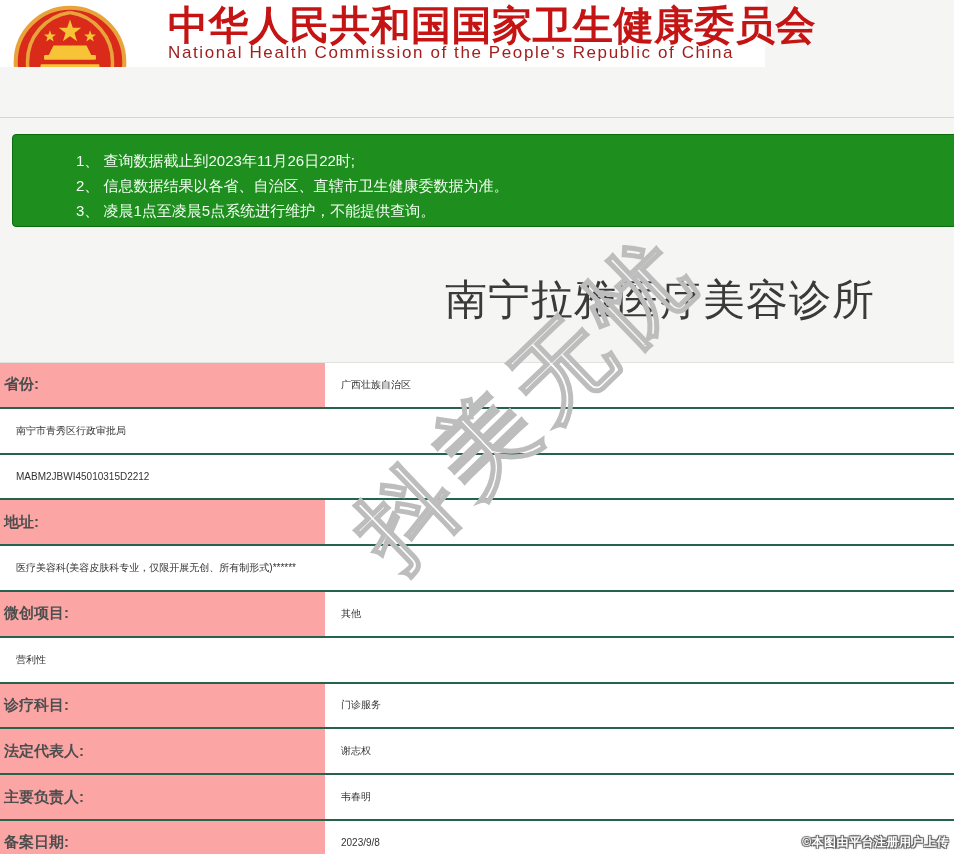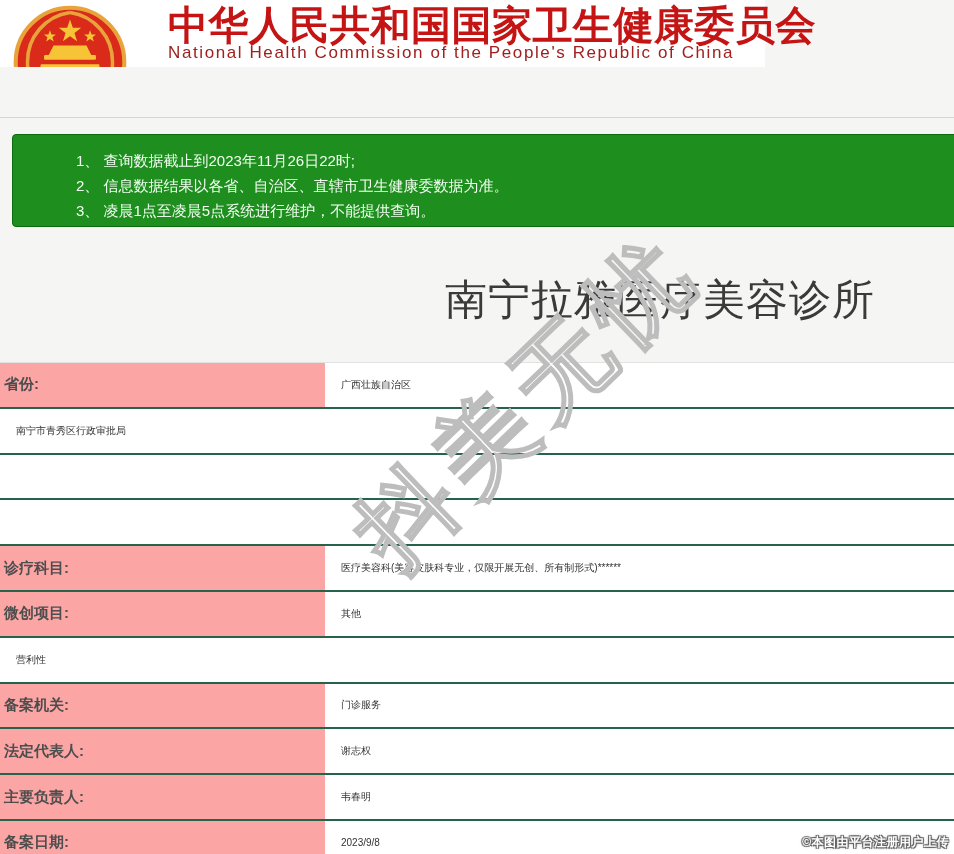--- a/index.html
+++ b/index.html
@@ -128,41 +128,42 @@
     <div class="info-row">
       <div class="info-label">省份:</div>
       <div class="info-value">广西壮族自治区</div>
     </div>
 
     <div class="info-row">
       <div class="info-value">南宁市青秀区行政审批局</div>
     </div>
 
     <div class="info-row">
+      <div class="info-value">MABM2JBWI45010315D2212</div>
     </div>
 
     <div class="info-row">
+      <div class="info-label">地址:</div>
     </div>
 
     <div class="info-row">
-      <div class="info-label">诊疗科目:</div>
       <div class="info-value">医疗美容科(美容皮肤科专业，仅限开展无创、所有制形式)******</div>
     </div>
 
     <div class="info-row">
       <div class="info-label">微创项目:</div>
       <div class="info-value">其他</div>
     </div>
 
     <div class="info-row">
       <div class="info-value">营利性</div>
     </div>
 
     <div class="info-row">
-      <div class="info-label">备案机关:</div>
+      <div class="info-label">诊疗科目:</div>
       <div class="info-value">门诊服务</div>
     </div>
 
     <div class="info-row">
       <div class="info-label">法定代表人:</div>
       <div class="info-value">谢志权</div>
     </div>
 
     <div class="info-row">
       <div class="info-label">主要负责人:</div>

